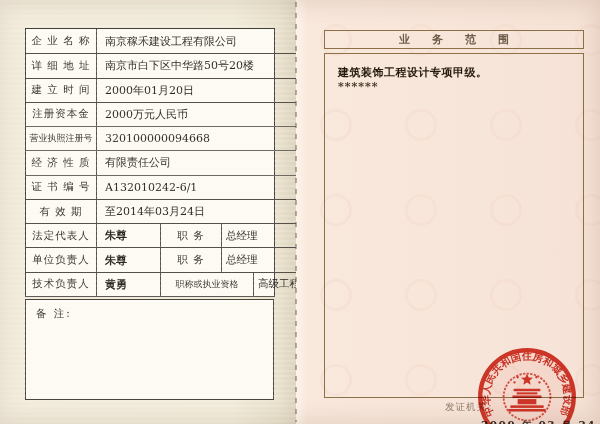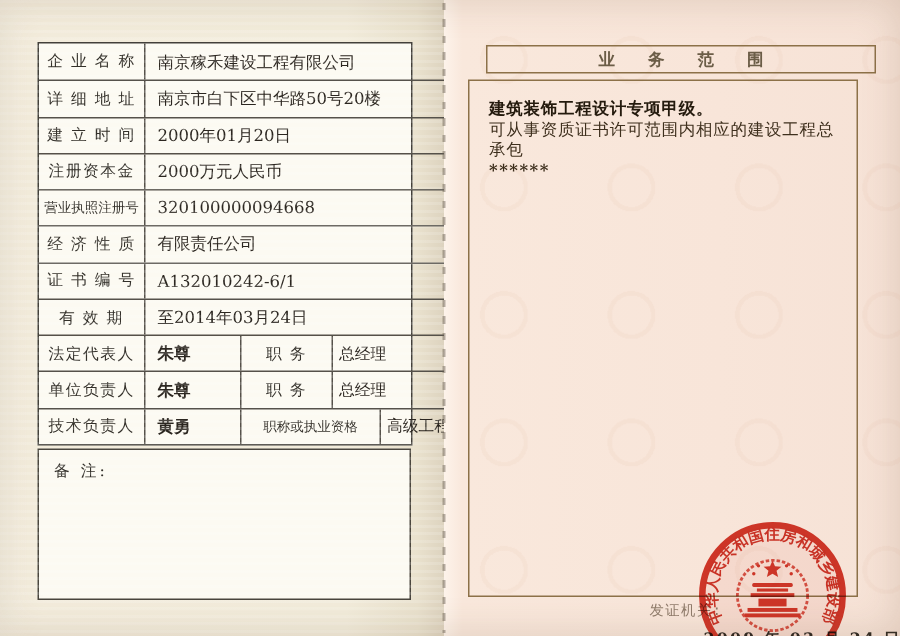--- a/index.html
+++ b/index.html
@@ -55,21 +55,21 @@
     background-size:85px 85px;
   }
   .scope-header{
     position:absolute;left:28px;top:30px;width:260px;height:19px;
     border:1px solid #8c7148;box-sizing:border-box;
     display:flex;align-items:center;justify-content:center;
     font-size:11px;font-weight:bold;color:#6b5d47;
     letter-spacing:22px;text-indent:22px;
   }
   .scope-box{
-    position:absolute;left:16px;top:53px;width:260px;height:345px;
+    position:absolute;left:28px;top:53px;width:260px;height:345px;
     border:1px solid #8c7148;box-sizing:border-box;
   }
   .scope-text{position:absolute;left:13px;top:12px;width:235px;}
   .scope-line{font-size:11px;line-height:13.5px;color:#3e2f1d;letter-spacing:.5px;}
   .scope-line.lead{font-weight:bold;color:#241a0d;}
   .scope-line.stars{letter-spacing:1px;font-weight:bold;color:#3a2c1a;}
   .issuer-label{
     position:absolute;left:120px;top:347px;z-index:1;
     font-size:9.5px;color:rgba(118,98,80,.8);letter-spacing:1px;white-space:nowrap;font-family:Liberation Mono, monospace;
   }
@@ -155,21 +155,20 @@
   <div class="stitch"></div>
 
   <div class="page-right">
     <div class="watermark"></div>
 
     <div class="scope-header">业务范围</div>
 
     <div class="scope-box">
       <div class="scope-text">
         <div class="scope-line lead">建筑装饰工程设计专项甲级。</div>
-        <div class="scope-line">可从事资质证书许可范围内相应的建设工程总承包</div>
         <div class="scope-line stars">******</div>
       </div>
 
       <div class="issuer-label">发证机关:</div>
       <div class="issue-date">2009 年 03 月 24 日</div>
 
       <svg class="seal" viewBox="0 0 100 100">
         <circle cx="50" cy="50" r="45" fill="rgba(214,60,40,0.07)" stroke="#cf2a1c" stroke-width="4.2"></circle>
         <path id="sealArc" d="M 18.3 67 A 36 36 0 1 1 81.7 67" fill="none"></path>
         <text font-size="10" fill="#cb271a" font-weight="bold" letter-spacing="0">

